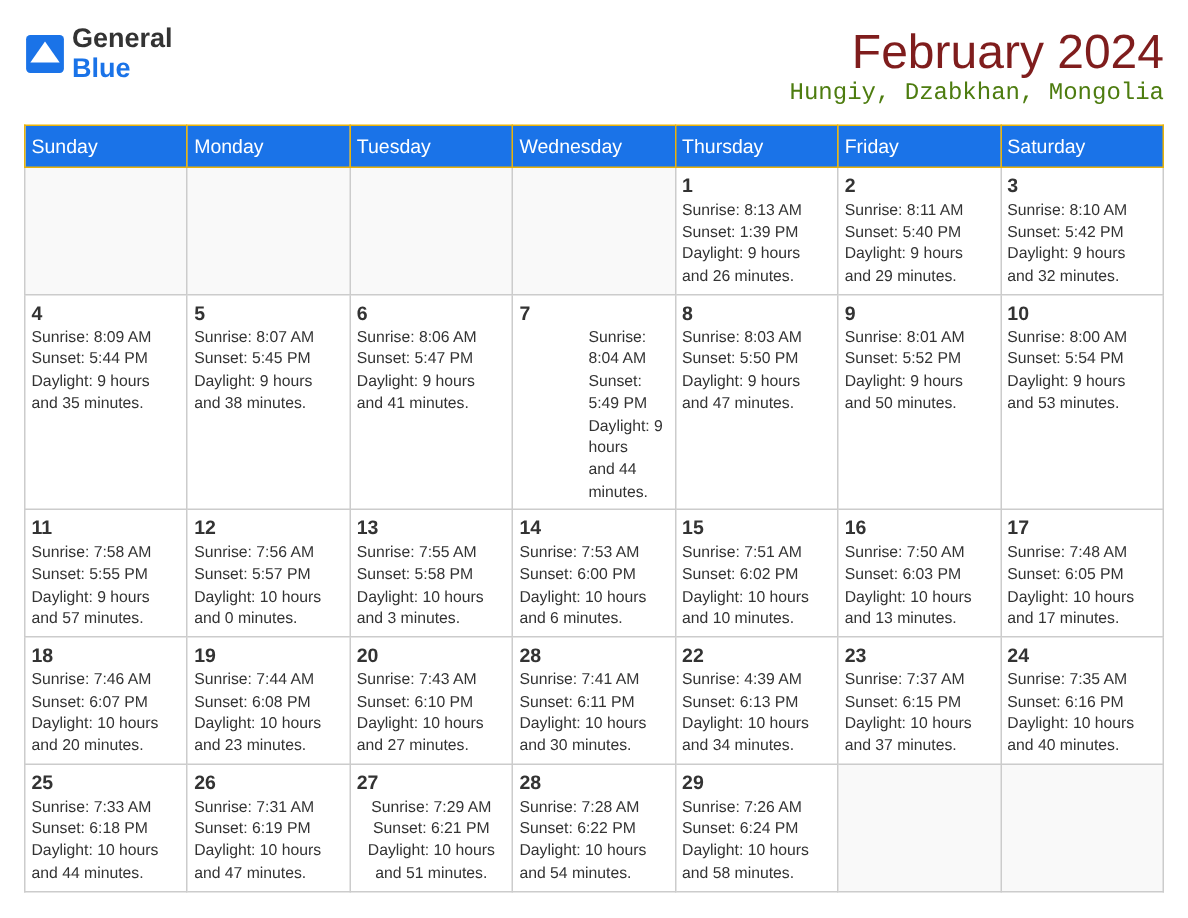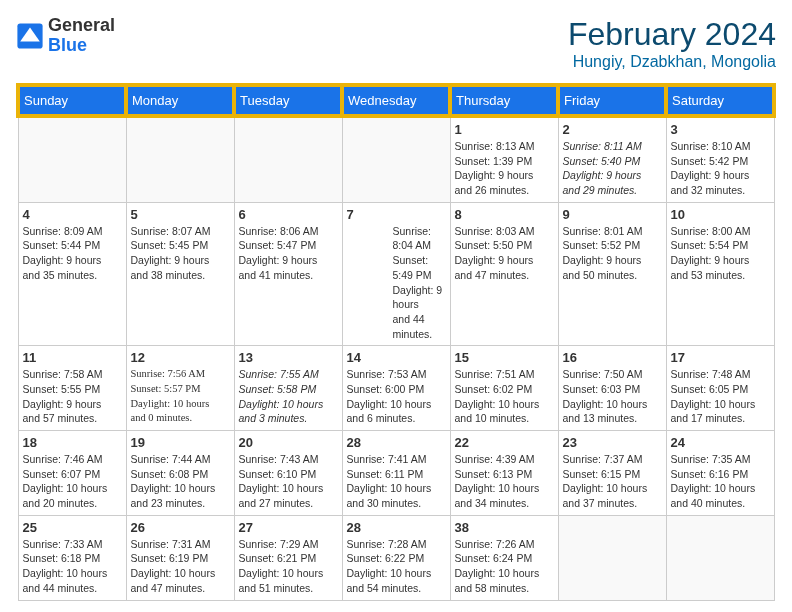--- a/index.html
+++ b/index.html
@@ -30,39 +30,40 @@
     .logo-general { color: #333; }
     .logo-blue { color: #1a73e8; }
     .logo-icon {
       width: 28px;
       height: 28px;
     }
     .title-section { text-align: right; }
     .month-title {
       font-size: 32px;
       font-weight: normal;
-      color: #0c4a6e;
+      color: #7f1d1d;
     }
     .location {
       font-size: 16px;
-      color: #0369a1;
+      color: #4d7c0f;
+      font-family: Liberation Mono, monospace;
     }
     .calendar {
       width: 100%;
       border-collapse: collapse;
       font-size: 11px;
     }
     .calendar th {
       background: #1a73e8;
       color: #fff;
       padding: 6px 4px;
       text-align: left;
       font-size: 13px;
       font-weight: normal;
-      border: 4px solid #eab308;
+      border: 1px solid #eab308;
     }
     .calendar td {
       border: 1px solid #ccc;
       vertical-align: top;
       padding: 4px;
       width: calc(100% / 7);
       min-height: 80px;
       background: #fff;
     }
     .calendar td.empty {
@@ -121,21 +122,21 @@
         <td class="empty"></td>
         <td>
           <span class="day-num">1</span>
           <div class="day-info" style="white-space: pre-line;">Sunrise: 8:13 AM
 Sunset: 1:39 PM
 Daylight: 9 hours
 and 26 minutes.</div>
         </td>
         <td>
           <span class="day-num">2</span>
-          <div class="day-info" style="white-space: pre-line; font-style: italic;">Sunrise: 8:11 AM
+          <div class="day-info" style="white-space: pre-line;">Sunrise: 8:11 AM
 Sunset: 5:40 PM
 Daylight: 9 hours
 and 29 minutes.</div>
         </td>
         <td>
           <span class="day-num">3</span>
           <div class="day-info" style="white-space: pre-line;">Sunrise: 8:10 AM
 Sunset: 5:42 PM
 Daylight: 9 hours
 and 32 minutes.</div>
@@ -195,28 +196,28 @@
       <tr>
         <td>
           <span class="day-num">11</span>
           <div class="day-info" style="white-space: pre-line;">Sunrise: 7:58 AM
 Sunset: 5:55 PM
 Daylight: 9 hours
 and 57 minutes.</div>
         </td>
         <td>
           <span class="day-num">12</span>
-          <div class="day-info" style="white-space: pre-line; font-family: Liberation Serif, serif;">Sunrise: 7:56 AM
+          <div class="day-info" style="white-space: pre-line;">Sunrise: 7:56 AM
 Sunset: 5:57 PM
 Daylight: 10 hours
 and 0 minutes.</div>
         </td>
         <td>
           <span class="day-num">13</span>
-          <div class="day-info" style="white-space: pre-line; font-style: italic;">Sunrise: 7:55 AM
+          <div class="day-info" style="white-space: pre-line;">Sunrise: 7:55 AM
 Sunset: 5:58 PM
 Daylight: 10 hours
 and 3 minutes.</div>
         </td>
         <td>
           <span class="day-num">14</span>
           <div class="day-info" style="white-space: pre-line;">Sunrise: 7:53 AM
 Sunset: 6:00 PM
 Daylight: 10 hours
 and 6 minutes.</div>
@@ -304,34 +305,34 @@
         </td>
         <td>
           <span class="day-num">26</span>
           <div class="day-info" style="white-space: pre-line;">Sunrise: 7:31 AM
 Sunset: 6:19 PM
 Daylight: 10 hours
 and 47 minutes.</div>
         </td>
         <td>
           <span class="day-num">27</span>
-          <div class="day-info" style="white-space: pre-line;">Sunrise: 7:29 AM
+          <div class="day-info" style="white-space: pre-line; text-align: center;">Sunrise: 7:29 AM
 Sunset: 6:21 PM
 Daylight: 10 hours
 and 51 minutes.</div>
         </td>
         <td>
           <span class="day-num">28</span>
           <div class="day-info" style="white-space: pre-line;">Sunrise: 7:28 AM
 Sunset: 6:22 PM
 Daylight: 10 hours
 and 54 minutes.</div>
         </td>
         <td>
-          <span class="day-num">38</span>
+          <span class="day-num">29</span>
           <div class="day-info" style="white-space: pre-line;">Sunrise: 7:26 AM
 Sunset: 6:24 PM
 Daylight: 10 hours
 and 58 minutes.</div>
         </td>
         <td class="empty"></td>
         <td class="empty"></td>
       </tr>
     </tbody>
 </table>

